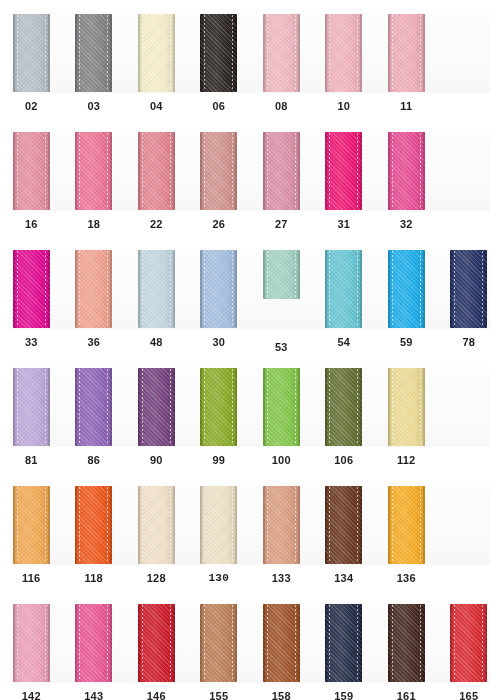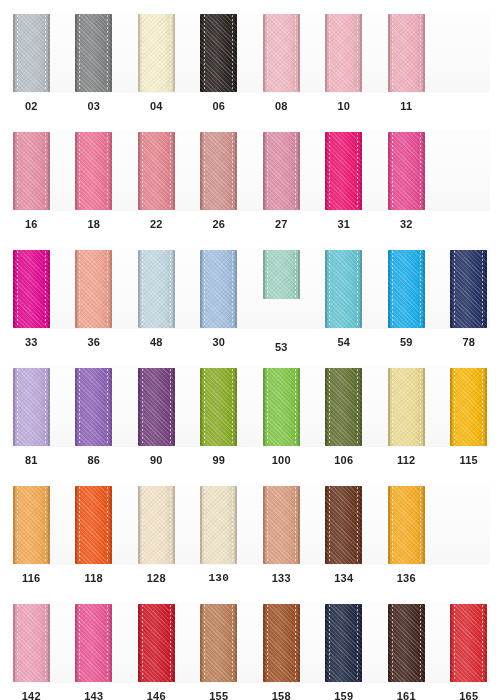--- a/index.html
+++ b/index.html
@@ -532,33 +532,20 @@
             <div class="weave"></div>
             <div class="sheen"></div>
             <div class="edge-l"></div>
             <div class="edge-r"></div>
             <div class="stitch-l"></div>
             <div class="stitch-r"></div>
           </div>
         </div>
         <div class="swatch-label" style="color: rgb(35, 31, 32);">112</div>
       </div>
-      <div class="swatch-cell">
-        <div class="ribbon-wrap">
-          <div class="ribbon" style="background-color: rgb(245, 179, 1);">
-            <div class="weave"></div>
-            <div class="sheen"></div>
-            <div class="edge-l"></div>
-            <div class="edge-r"></div>
-            <div class="stitch-l"></div>
-            <div class="stitch-r"></div>
-          </div>
-        </div>
-        <div class="swatch-label" style="color: rgb(35, 31, 32);">115</div>
-      </div>
     </div>
     <div class="swatch-row">
       <div class="row-band"></div>
       <div class="swatch-cell">
         <div class="ribbon-wrap">
           <div class="ribbon" style="background-color: rgb(240, 165, 75);">
             <div class="weave"></div>
             <div class="sheen"></div>
             <div class="edge-l"></div>
             <div class="edge-r"></div>

